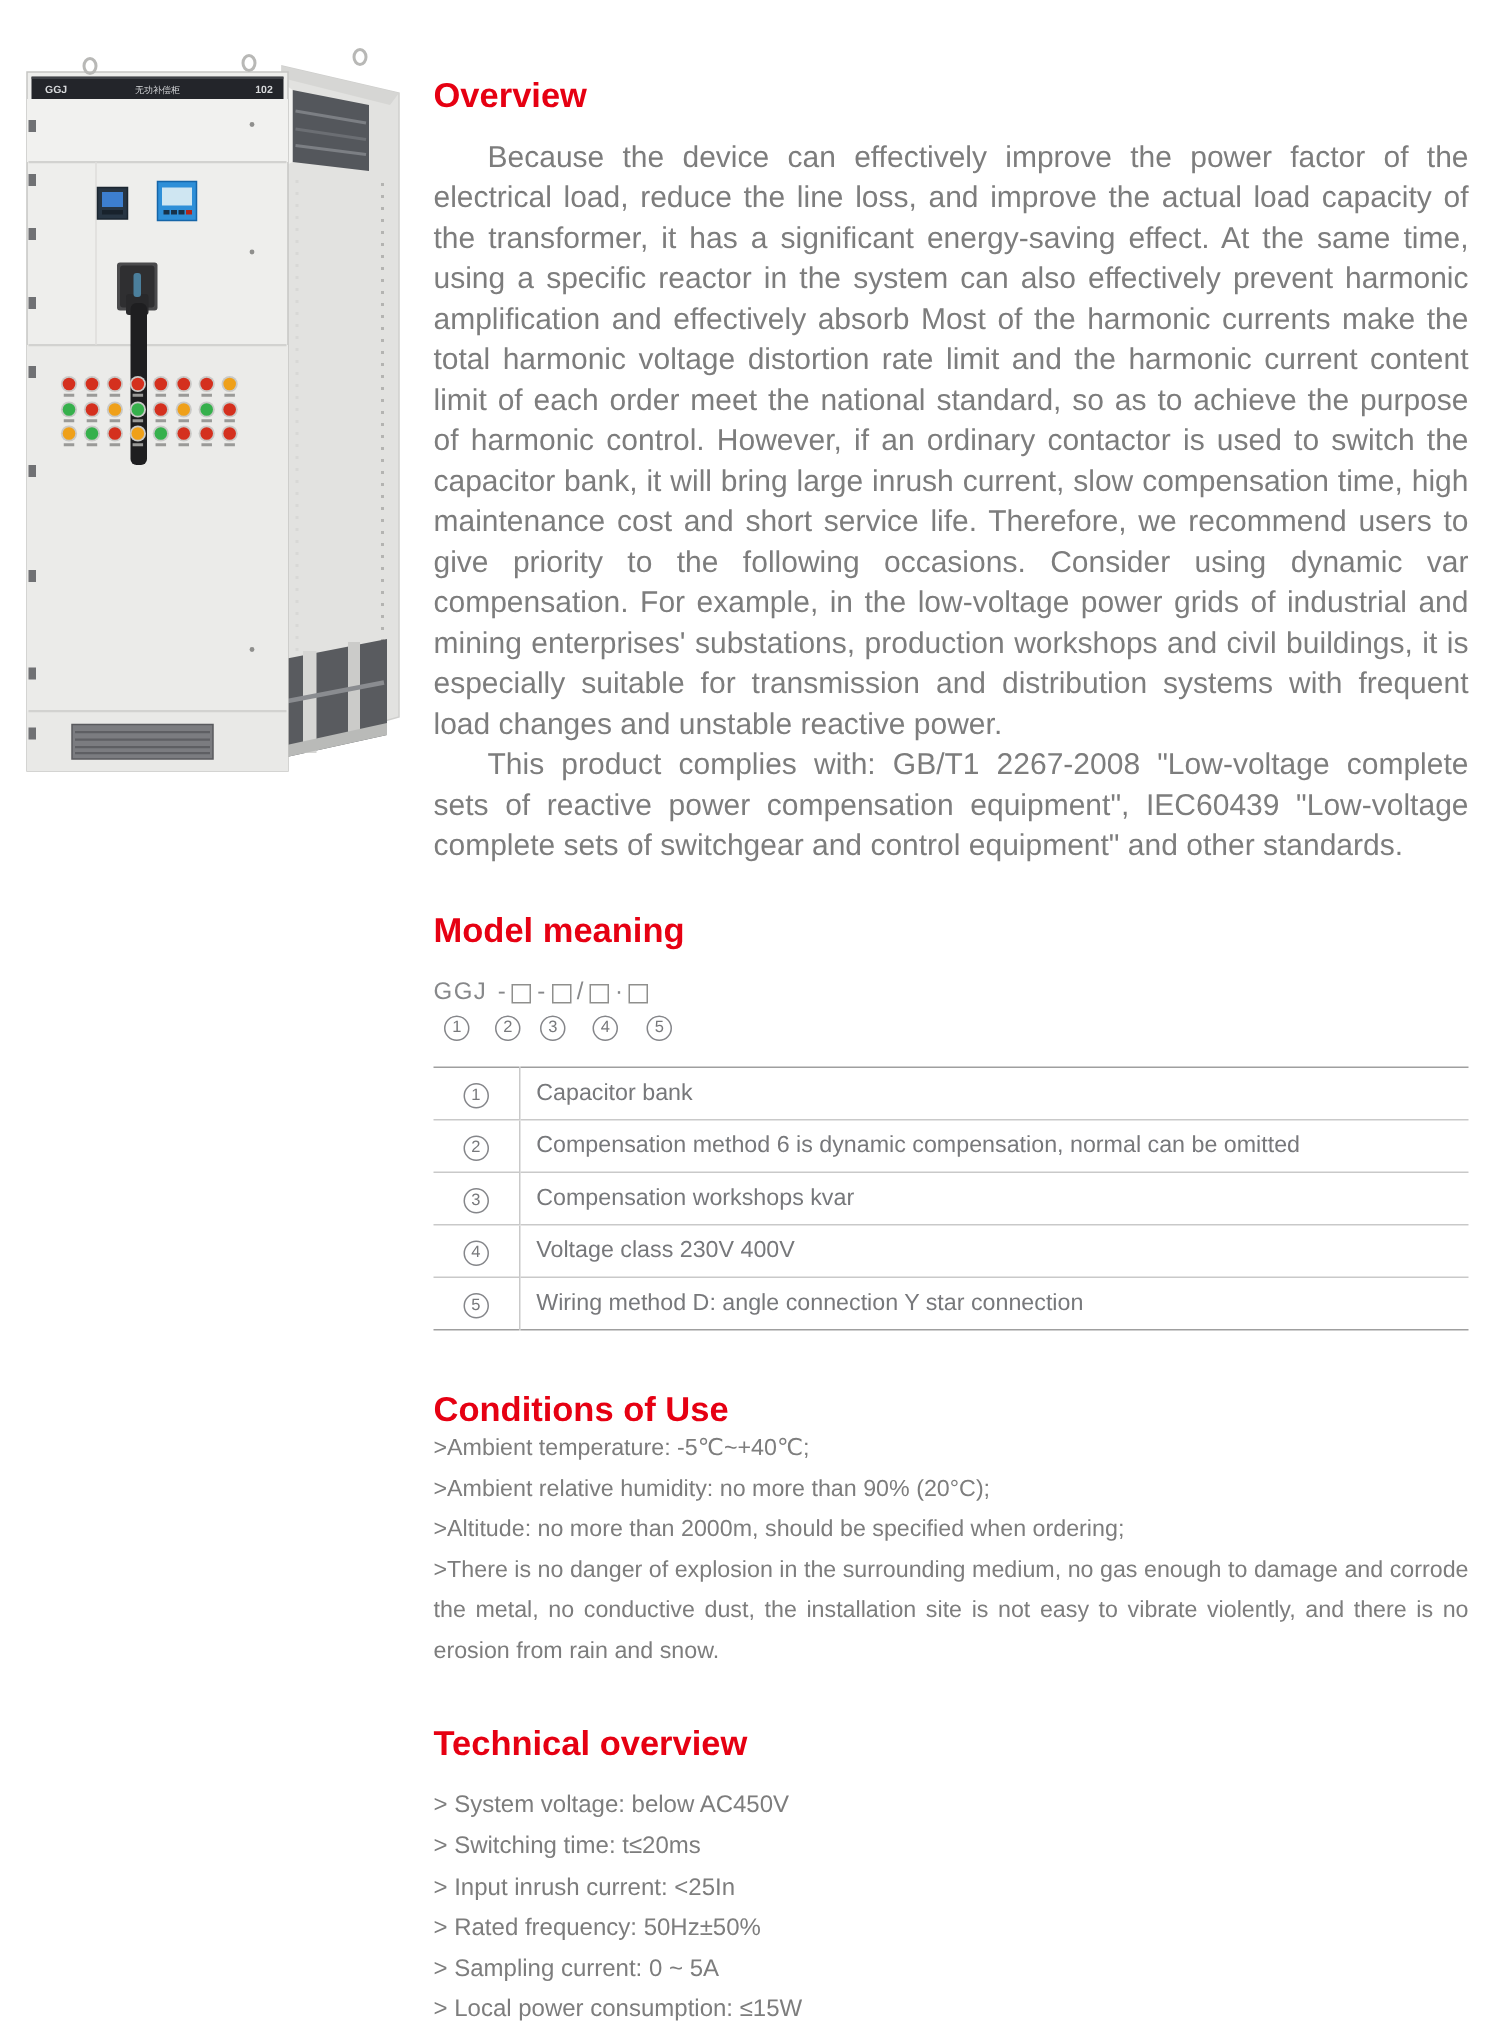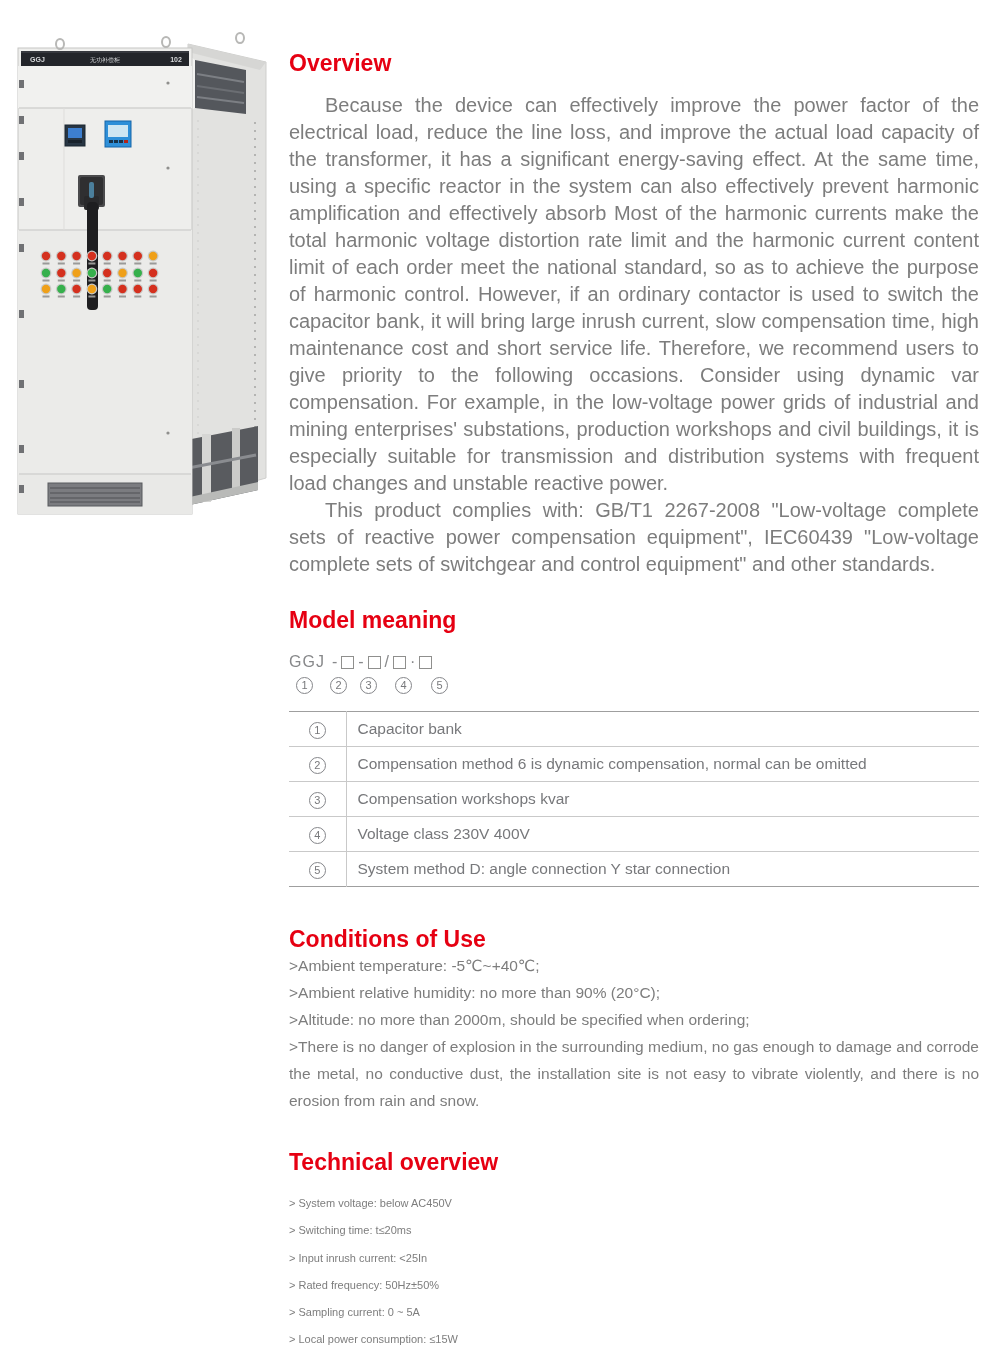--- a/index.html
+++ b/index.html
@@ -75,21 +75,21 @@
   
   #conditions-heading { margin-top: 40px; }
   .cond-list { }
   .cond-list .list-line {
     font-size: 15.5px; line-height: 27px;
     text-align: justify; color: #7d7d7d;
   }
   #technical-heading { margin-top: 36px; }
   .tech-list { margin-top: 15px; }
   .tech-list .list-line {
-    font-size: 11px; line-height: 27.3px; color: #7d7d7d;
+    font-size: 16px; line-height: 27.3px; color: #7d7d7d;
   }
 </style>
 </head>
 <body>
 
 <div class="photo-wrap">
   <svg viewBox="0 0 268 492" width="268" height="492">
 
     <g>
       <polygon points="180,14 258,32 258,448 180,470" fill="#e2e2e0" stroke="#cfcfcd" stroke-width="1"></polygon>
@@ -297,21 +297,21 @@
         <tr>
           <td class="num-cell"><span class="circle-num">3</span></td>
           <td class="desc-cell">Compensation workshops kvar</td>
         </tr>
         <tr>
           <td class="num-cell"><span class="circle-num">4</span></td>
           <td class="desc-cell">Voltage class 230V 400V</td>
         </tr>
         <tr>
           <td class="num-cell"><span class="circle-num">5</span></td>
-          <td class="desc-cell">System method D: angle connection Y star connection</td>
+          <td class="desc-cell">Wiring method D: angle connection Y star connection</td>
         </tr>
       </tbody>
   </table>
 
   <h2 class="sec-heading" id="conditions-heading">Conditions of Use</h2>
   <div class="cond-list" id="cond-list">
       <div class="list-line">&gt;Ambient temperature: -5℃~+40℃;</div>
       <div class="list-line">&gt;Ambient relative humidity: no more than 90% (20°C);</div>
       <div class="list-line">&gt;Altitude: no more than 2000m, should be specified when ordering;</div>
       <div class="list-line">&gt;There is no danger of explosion in the surrounding medium, no gas enough to damage and corrode the metal, no conductive dust, the installation site is not easy to vibrate violently, and there is no erosion from rain and snow.</div>

